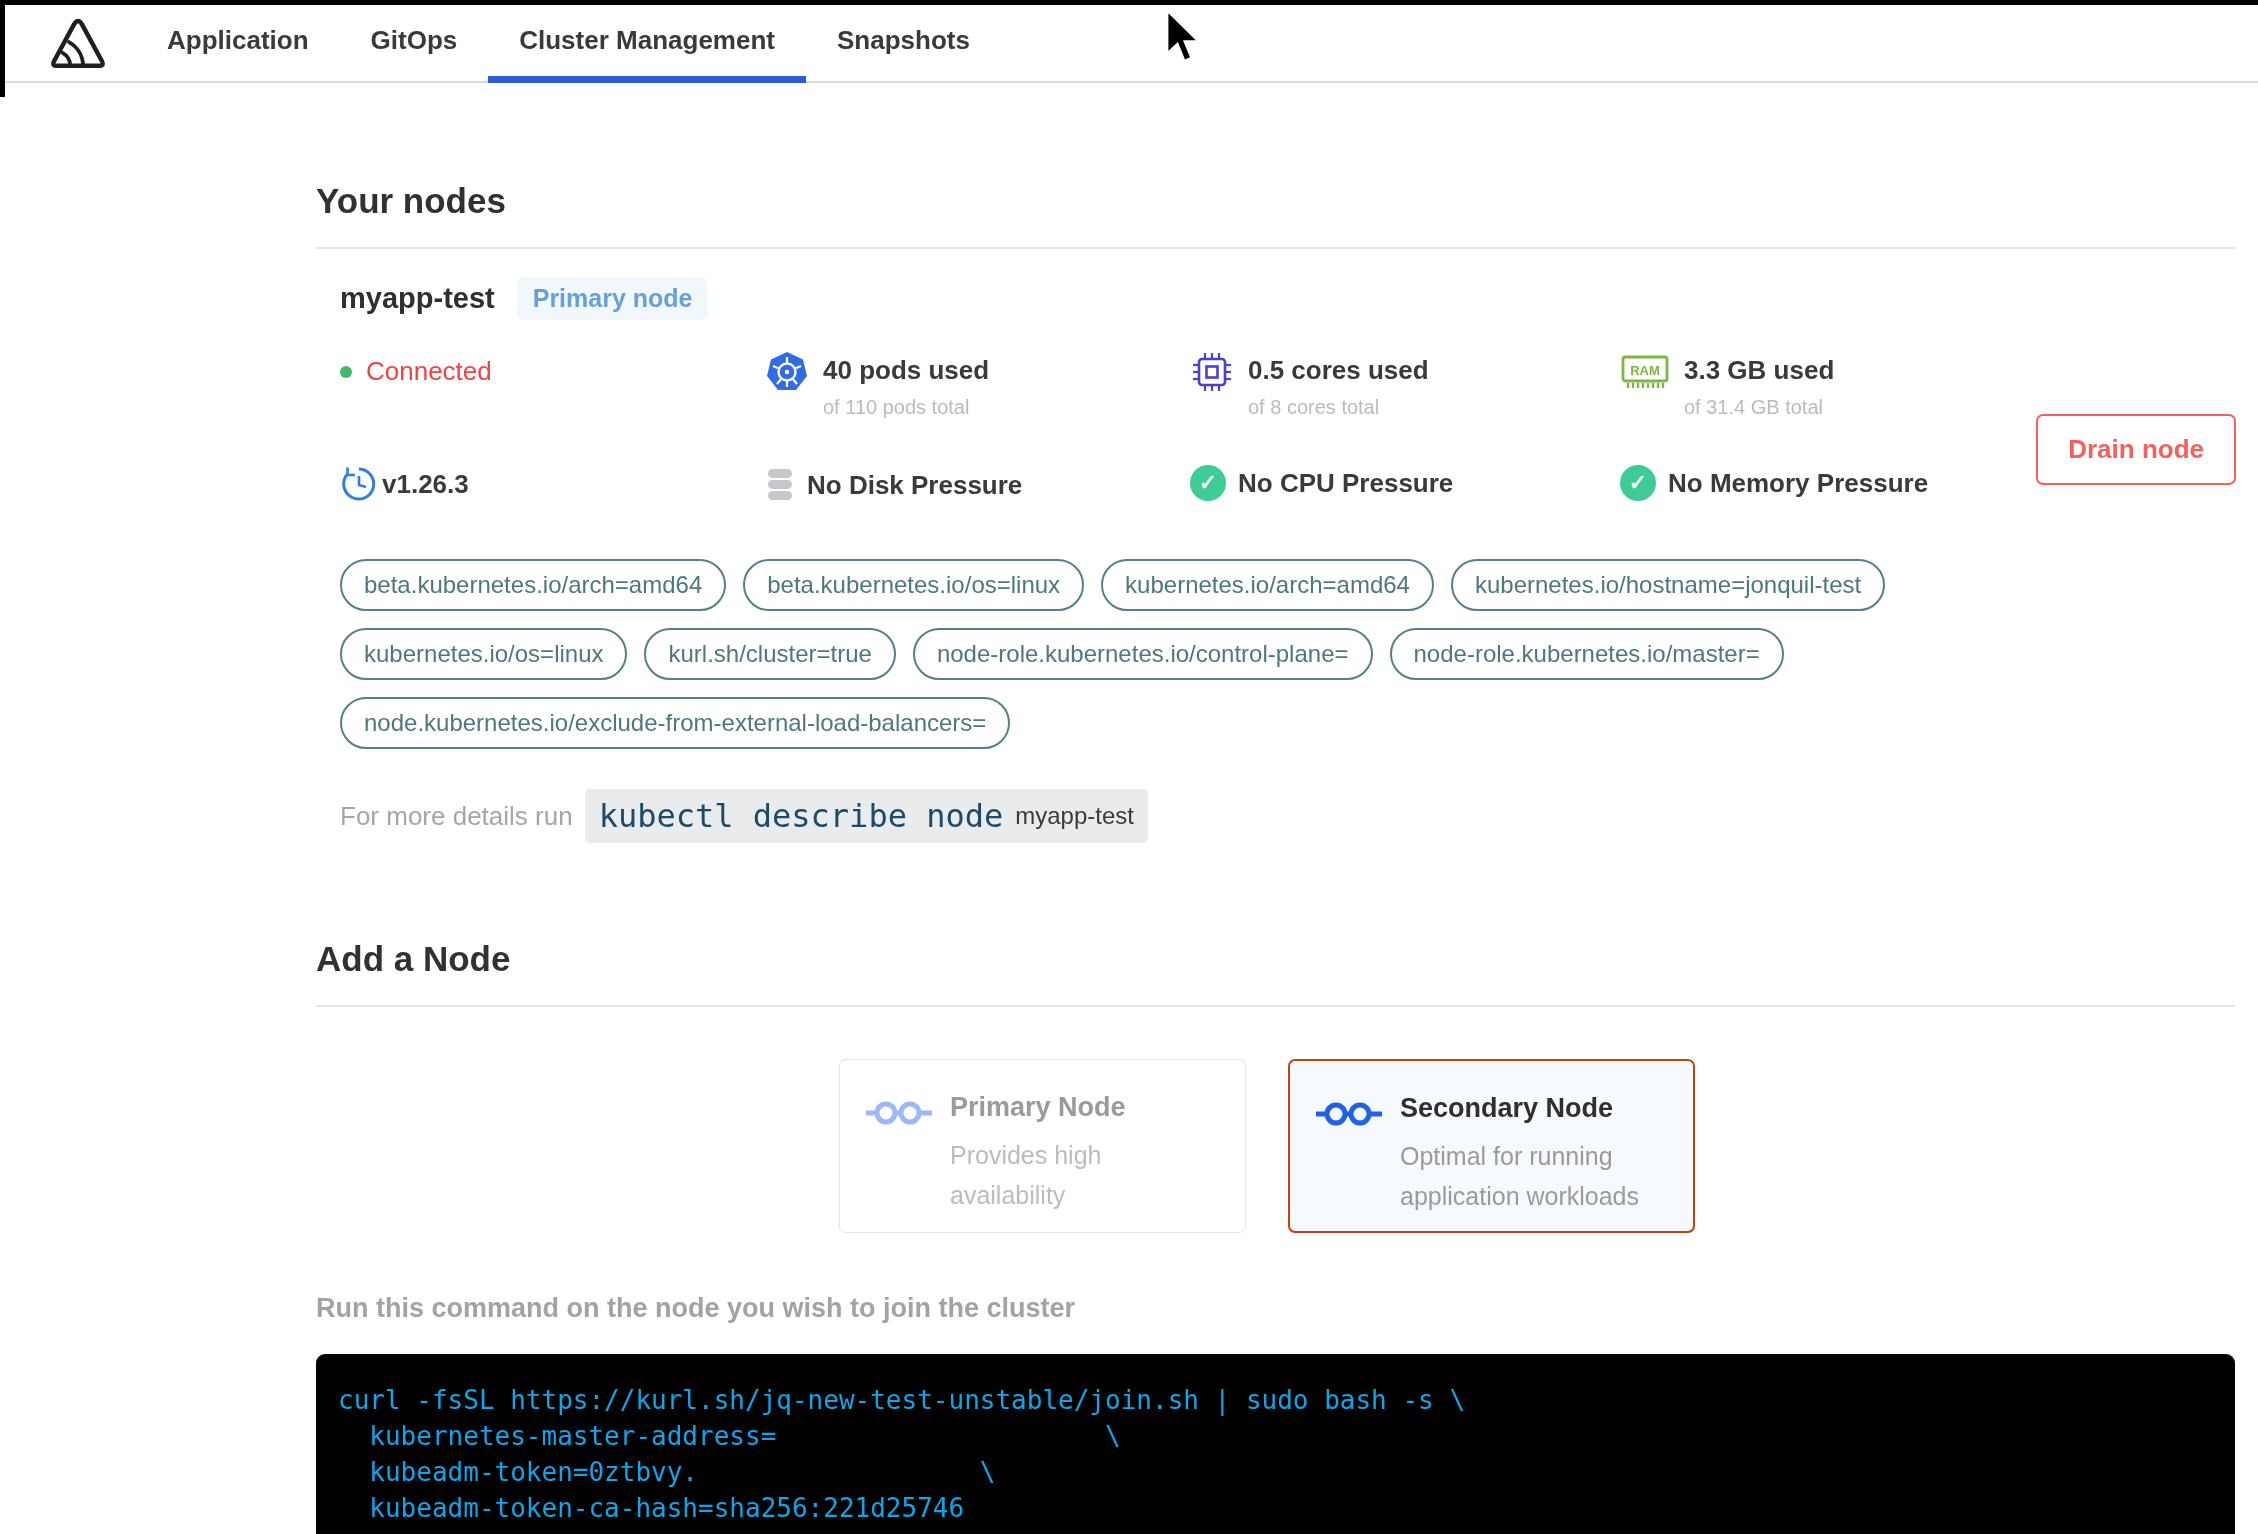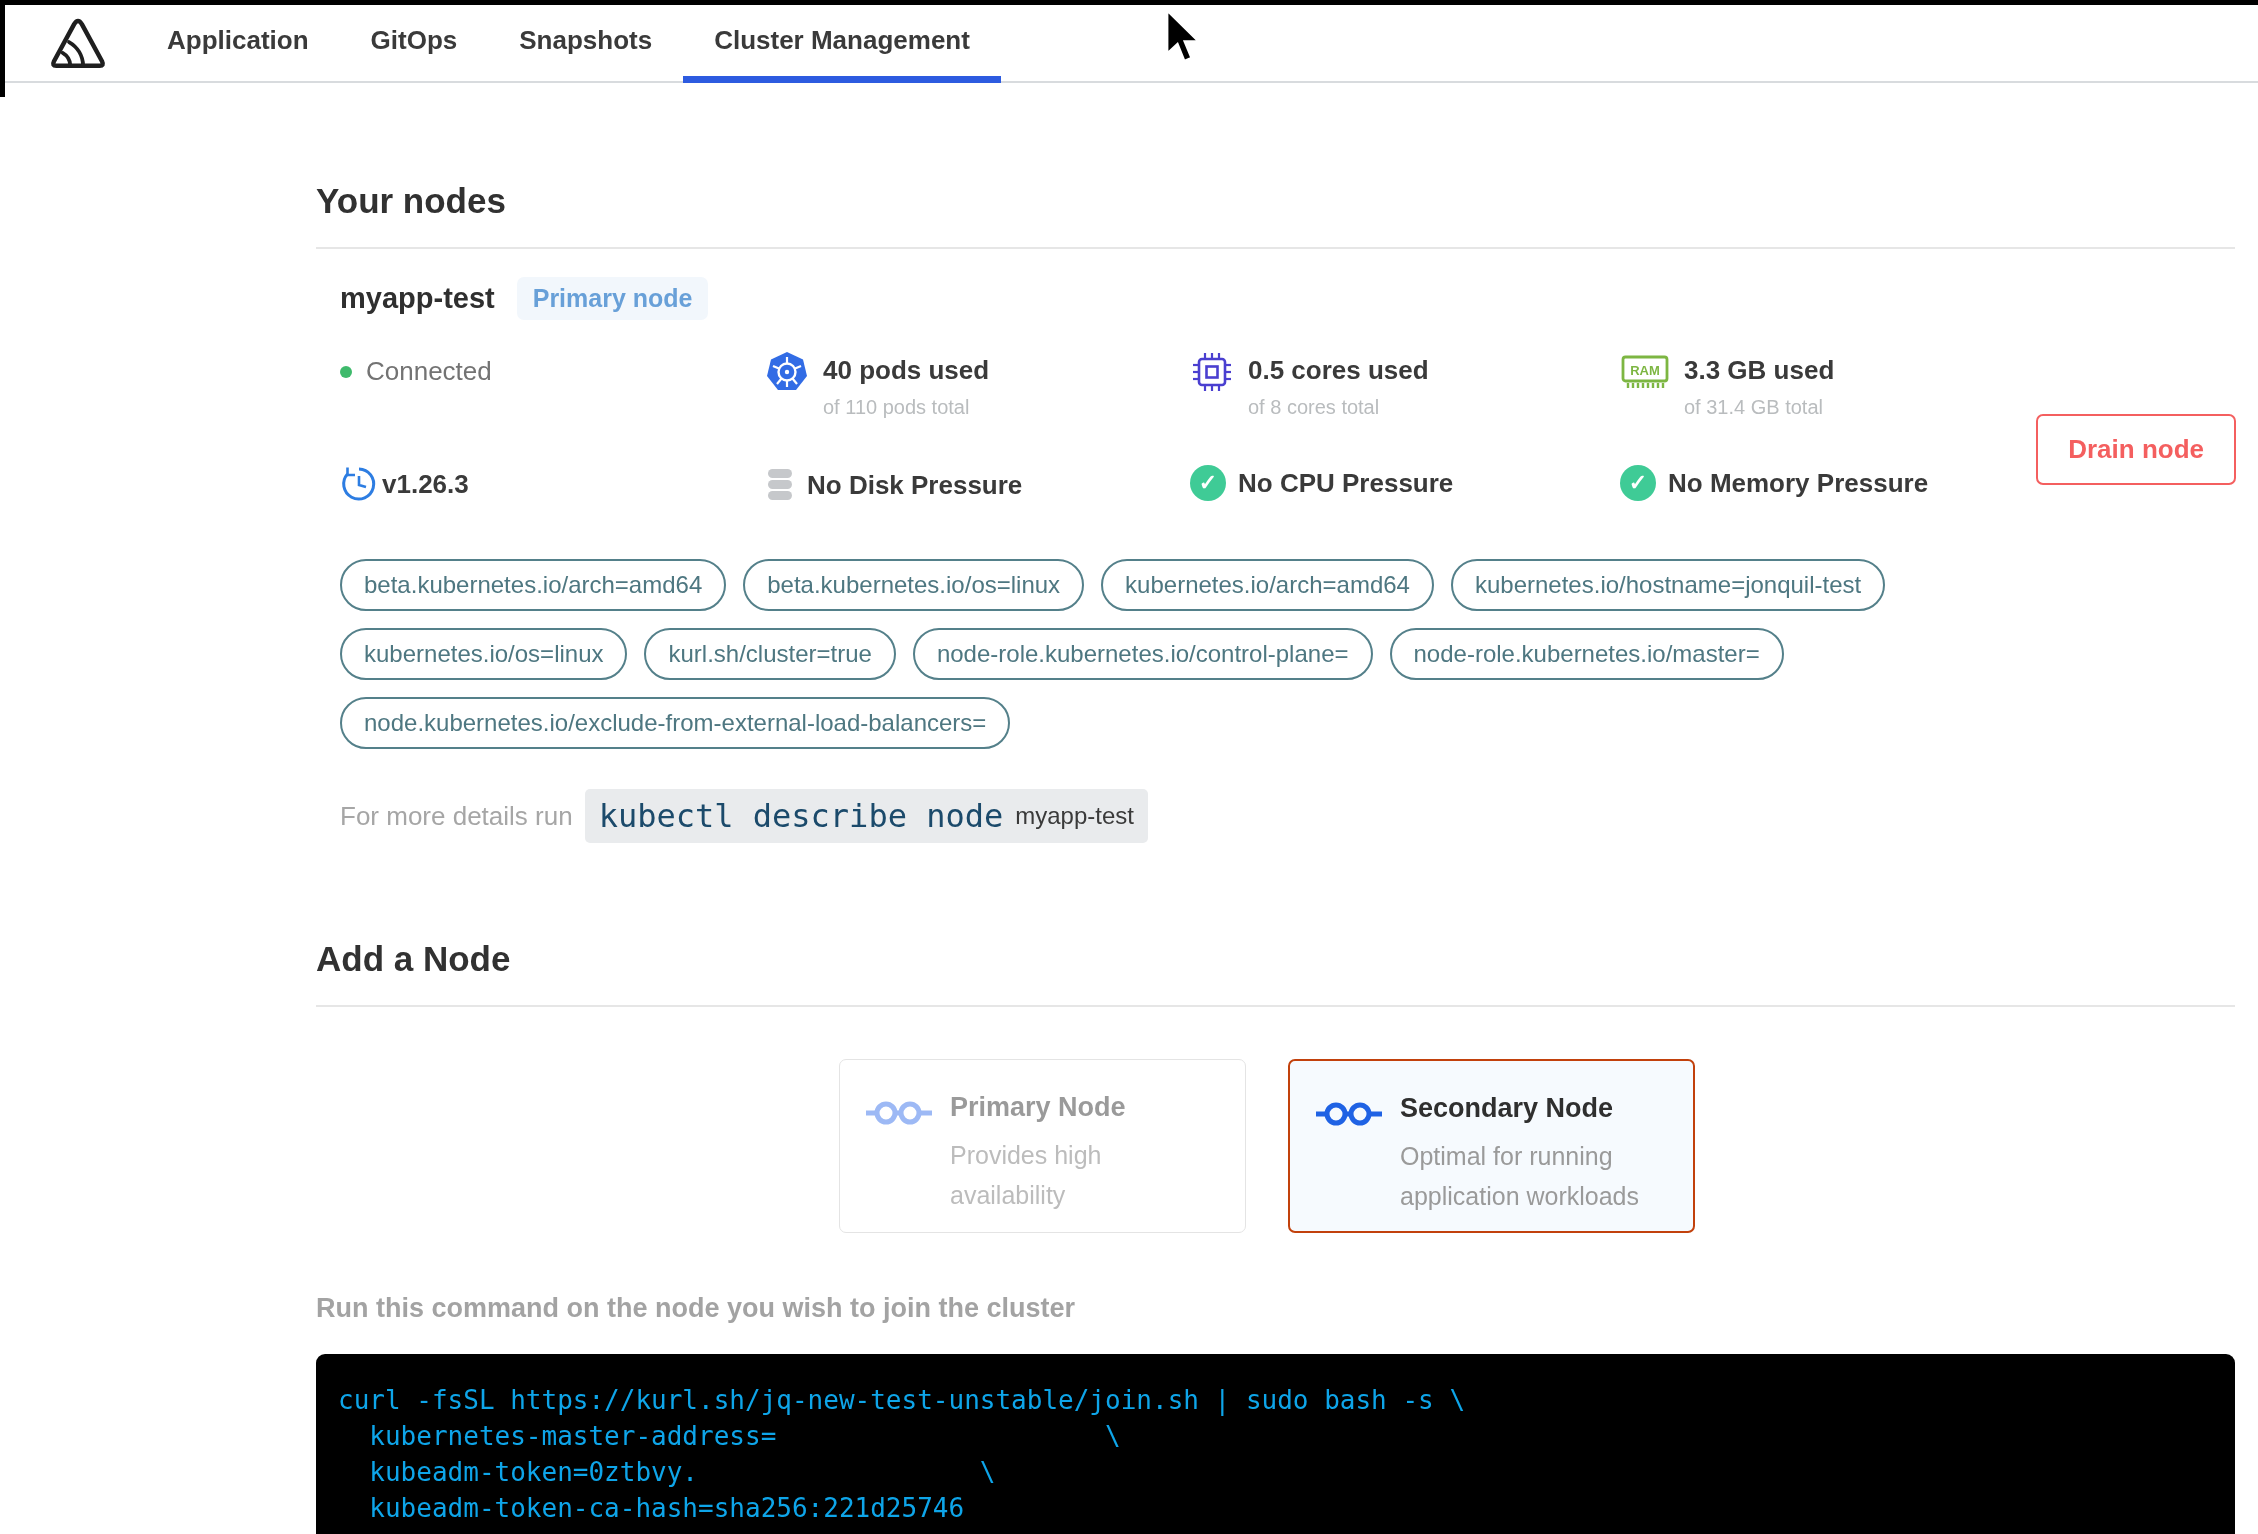--- a/index.html
+++ b/index.html
@@ -33,21 +33,21 @@
   .node-name{font-size:29px;font-weight:700;color:#2f2f2f;}
   .badge{background:#f2f7fc;color:#68a0d8;font-size:25px;font-weight:600;
          padding:7px 16px;border-radius:7px;}
 
   .stats-grid{display:grid;grid-template-columns:425px 425px 430px 1fr;
               margin-top:30px;row-gap:46px;align-items:start;}
   .stat{display:flex;gap:14px;align-items:flex-start;}
   .stat .txt .used{font-size:26px;font-weight:700;color:#3a3a3a;line-height:40px;}
   .stat .txt .total{font-size:20px;color:#b9bcbe;margin-top:6px;}
   .inline-stat{display:flex;align-items:center;gap:12px;font-size:26px;font-weight:700;color:#3a3a3a;}
-  .connected{display:flex;align-items:center;gap:14px;font-size:26px;color:#737373;padding-top:6px;}
+  .connected{display:flex;align-items:center;gap:14px;font-size:26px;color:#ef4444;padding-top:6px;}
   .dot{width:12px;height:12px;border-radius:50%;background:#3fba6c;}
   .check-circle{width:36px;height:36px;border-radius:50%;background:#3fcb96;color:#fff;
                 display:flex;align-items:center;justify-content:center;font-size:22px;font-weight:700;flex:0 0 auto;}
   .version{display:flex;align-items:center;gap:4px;font-size:26px;font-weight:700;color:#3a3a3a;}
 
   .pills{display:flex;flex-wrap:wrap;gap:17px;margin-top:54px;max-width:1620px;}
   .pill{border:2px solid #54808a;color:#4e7781;font-size:24px;
         padding:10px 22px;border-radius:30px;white-space:nowrap;}
 
   .details-row{display:flex;align-items:center;gap:12px;margin-top:40px;font-size:26px;}
@@ -87,22 +87,22 @@
 
   <div class="nav">
     <svg class="logo" viewBox="0 0 100 100" fill="none" stroke="#1f1f1f" stroke-width="7" stroke-linecap="round" stroke-linejoin="round">
       <path d="M16 84 Q9 84 12.5 77 L44 19 Q50 9 56 19 L87.5 77 Q91 84 84 84 Z"></path>
       <path d="M38 84 A24 24 0 0 0 26 64" stroke-width="6"></path>
       <path d="M58 84 A44 44 0 0 0 36 47" stroke-width="6"></path>
     </svg>
     <div class="tabs">
       <div class="tab">Application</div>
       <div class="tab">GitOps</div>
+      <div class="tab active">Cluster Management</div>
       <div class="tab">Snapshots</div>
-      <div class="tab active">Cluster Management</div>
     </div>
   </div>
   <div class="edge-left"></div>
 
   <svg class="cursor" width="44" height="64" viewBox="0 0 22 32">
     <path d="M2 1 L2 23 L7.2 18.2 L10.6 26.6 L14.4 25 L11 16.8 L18 16.8 Z" fill="#000" stroke="#fff" stroke-width="1.4"></path>
   </svg>
 
   <div class="content">
 

